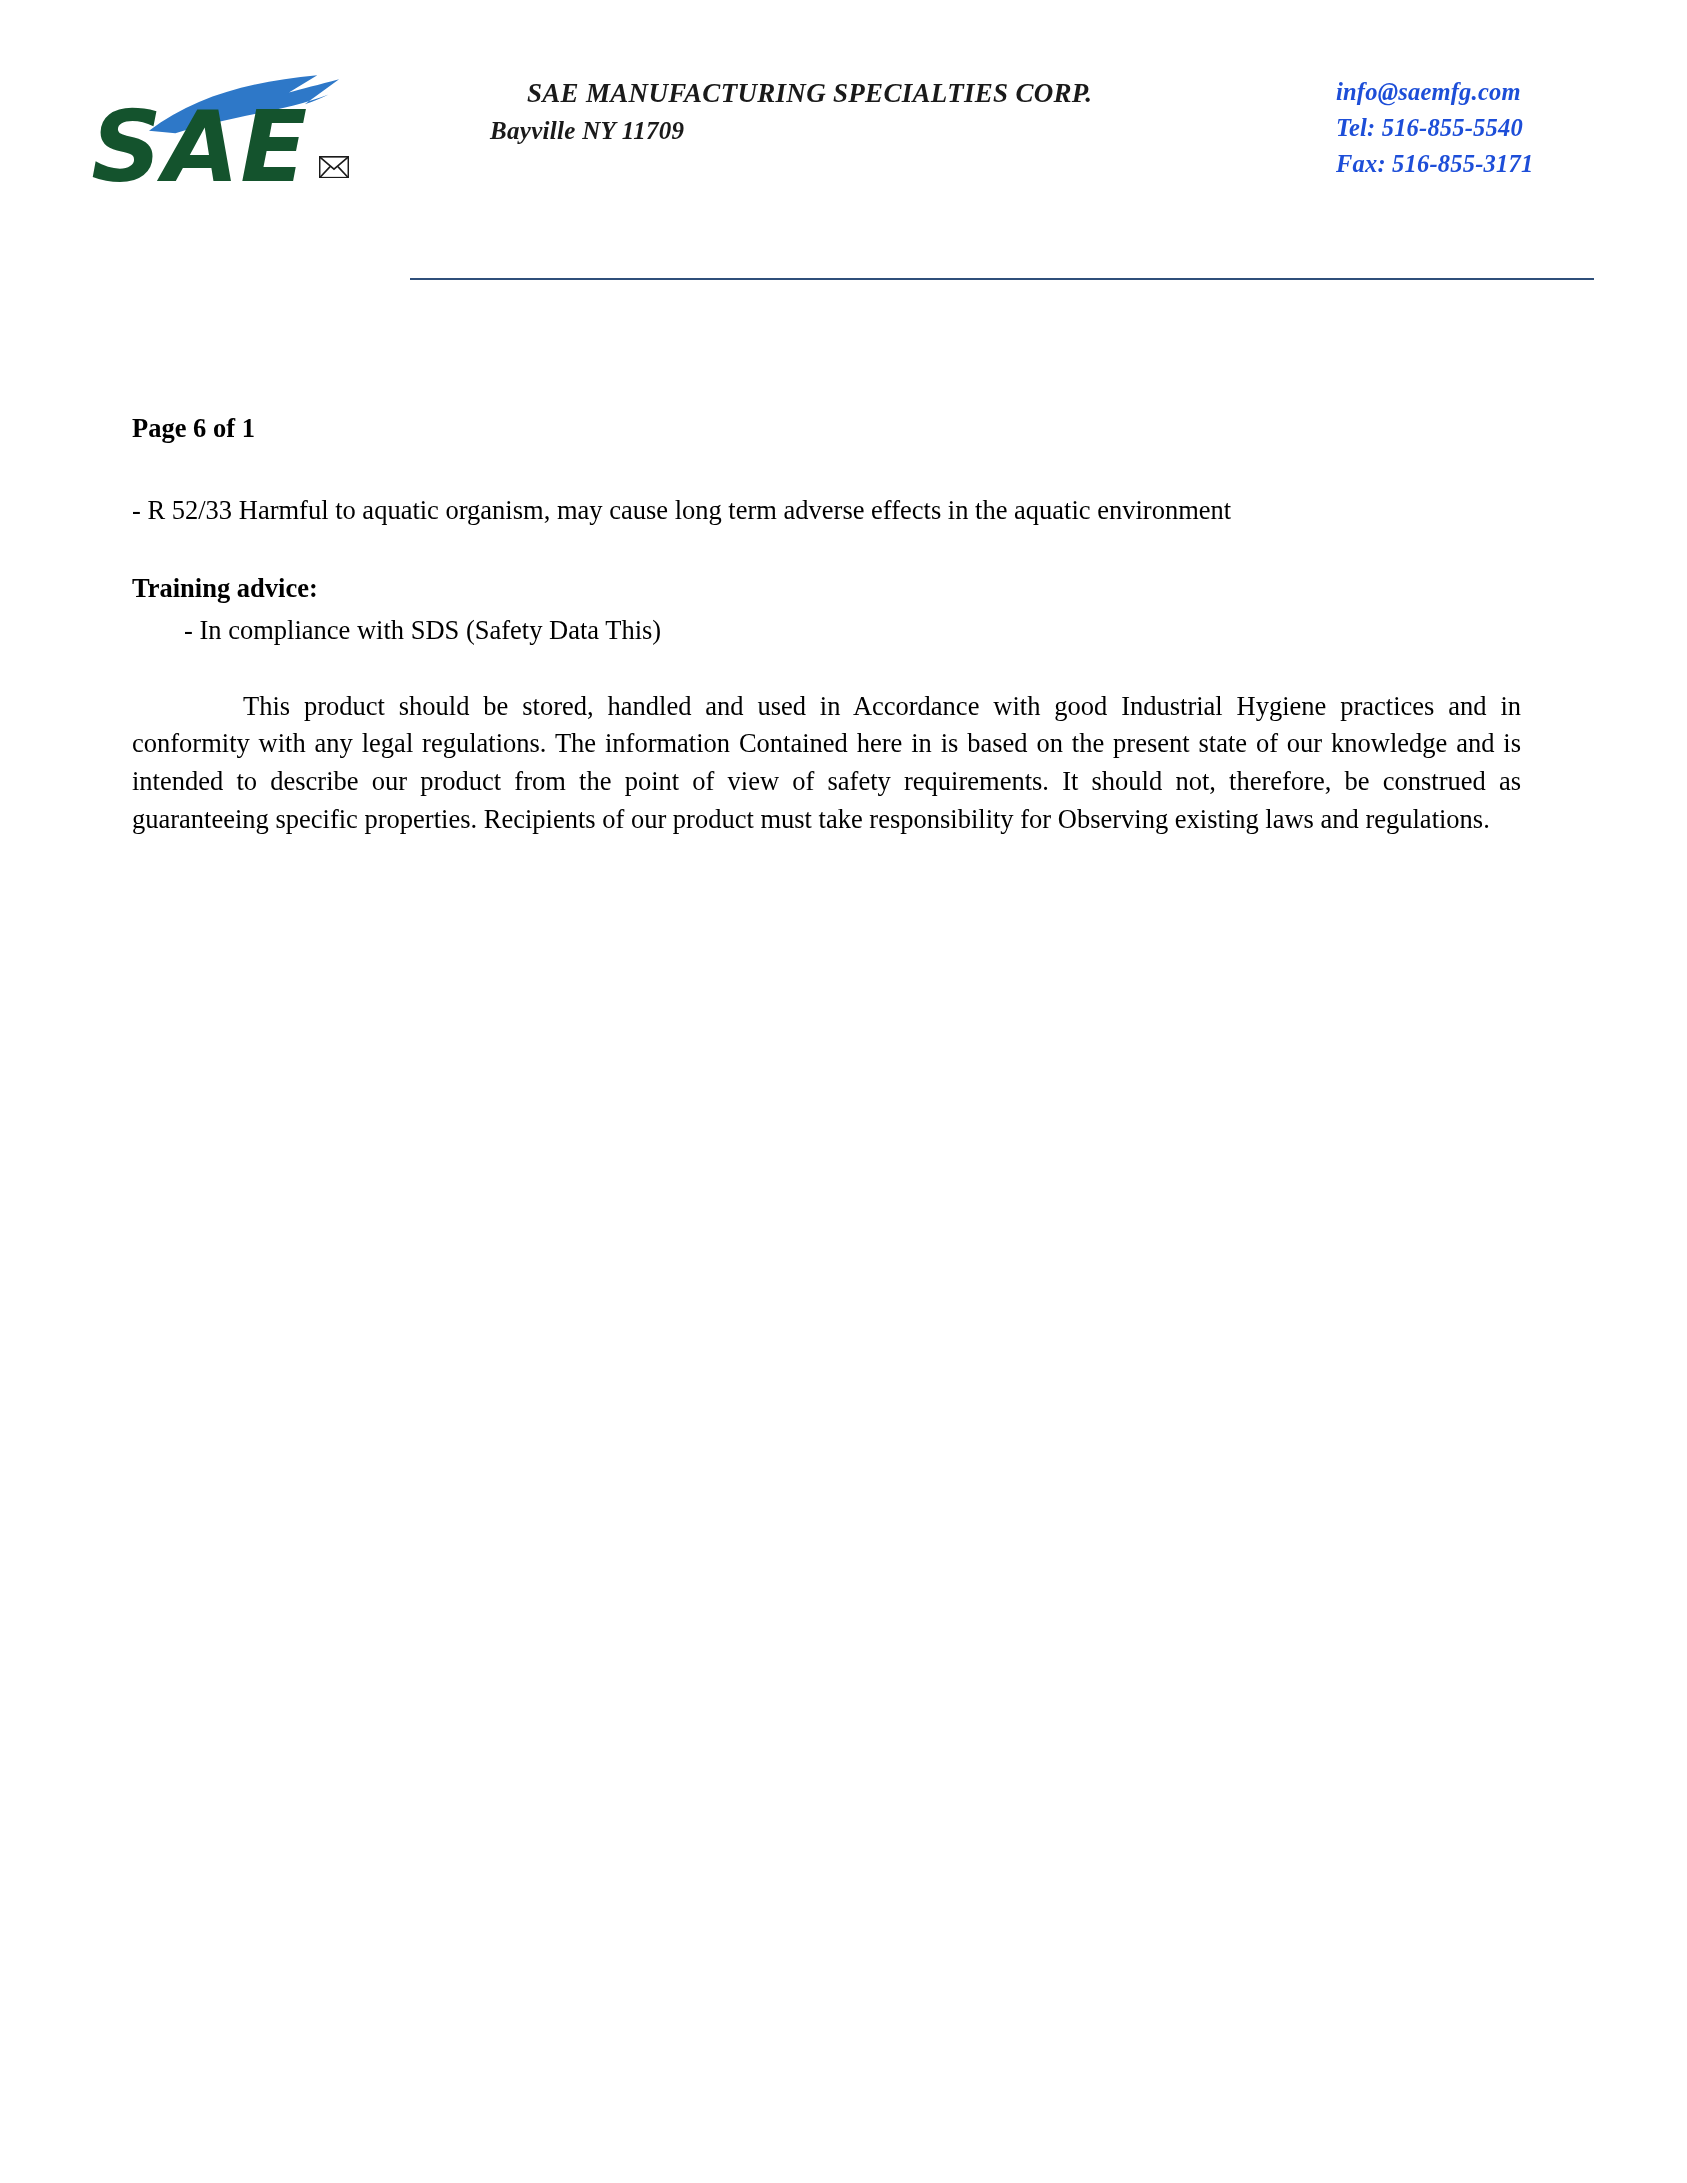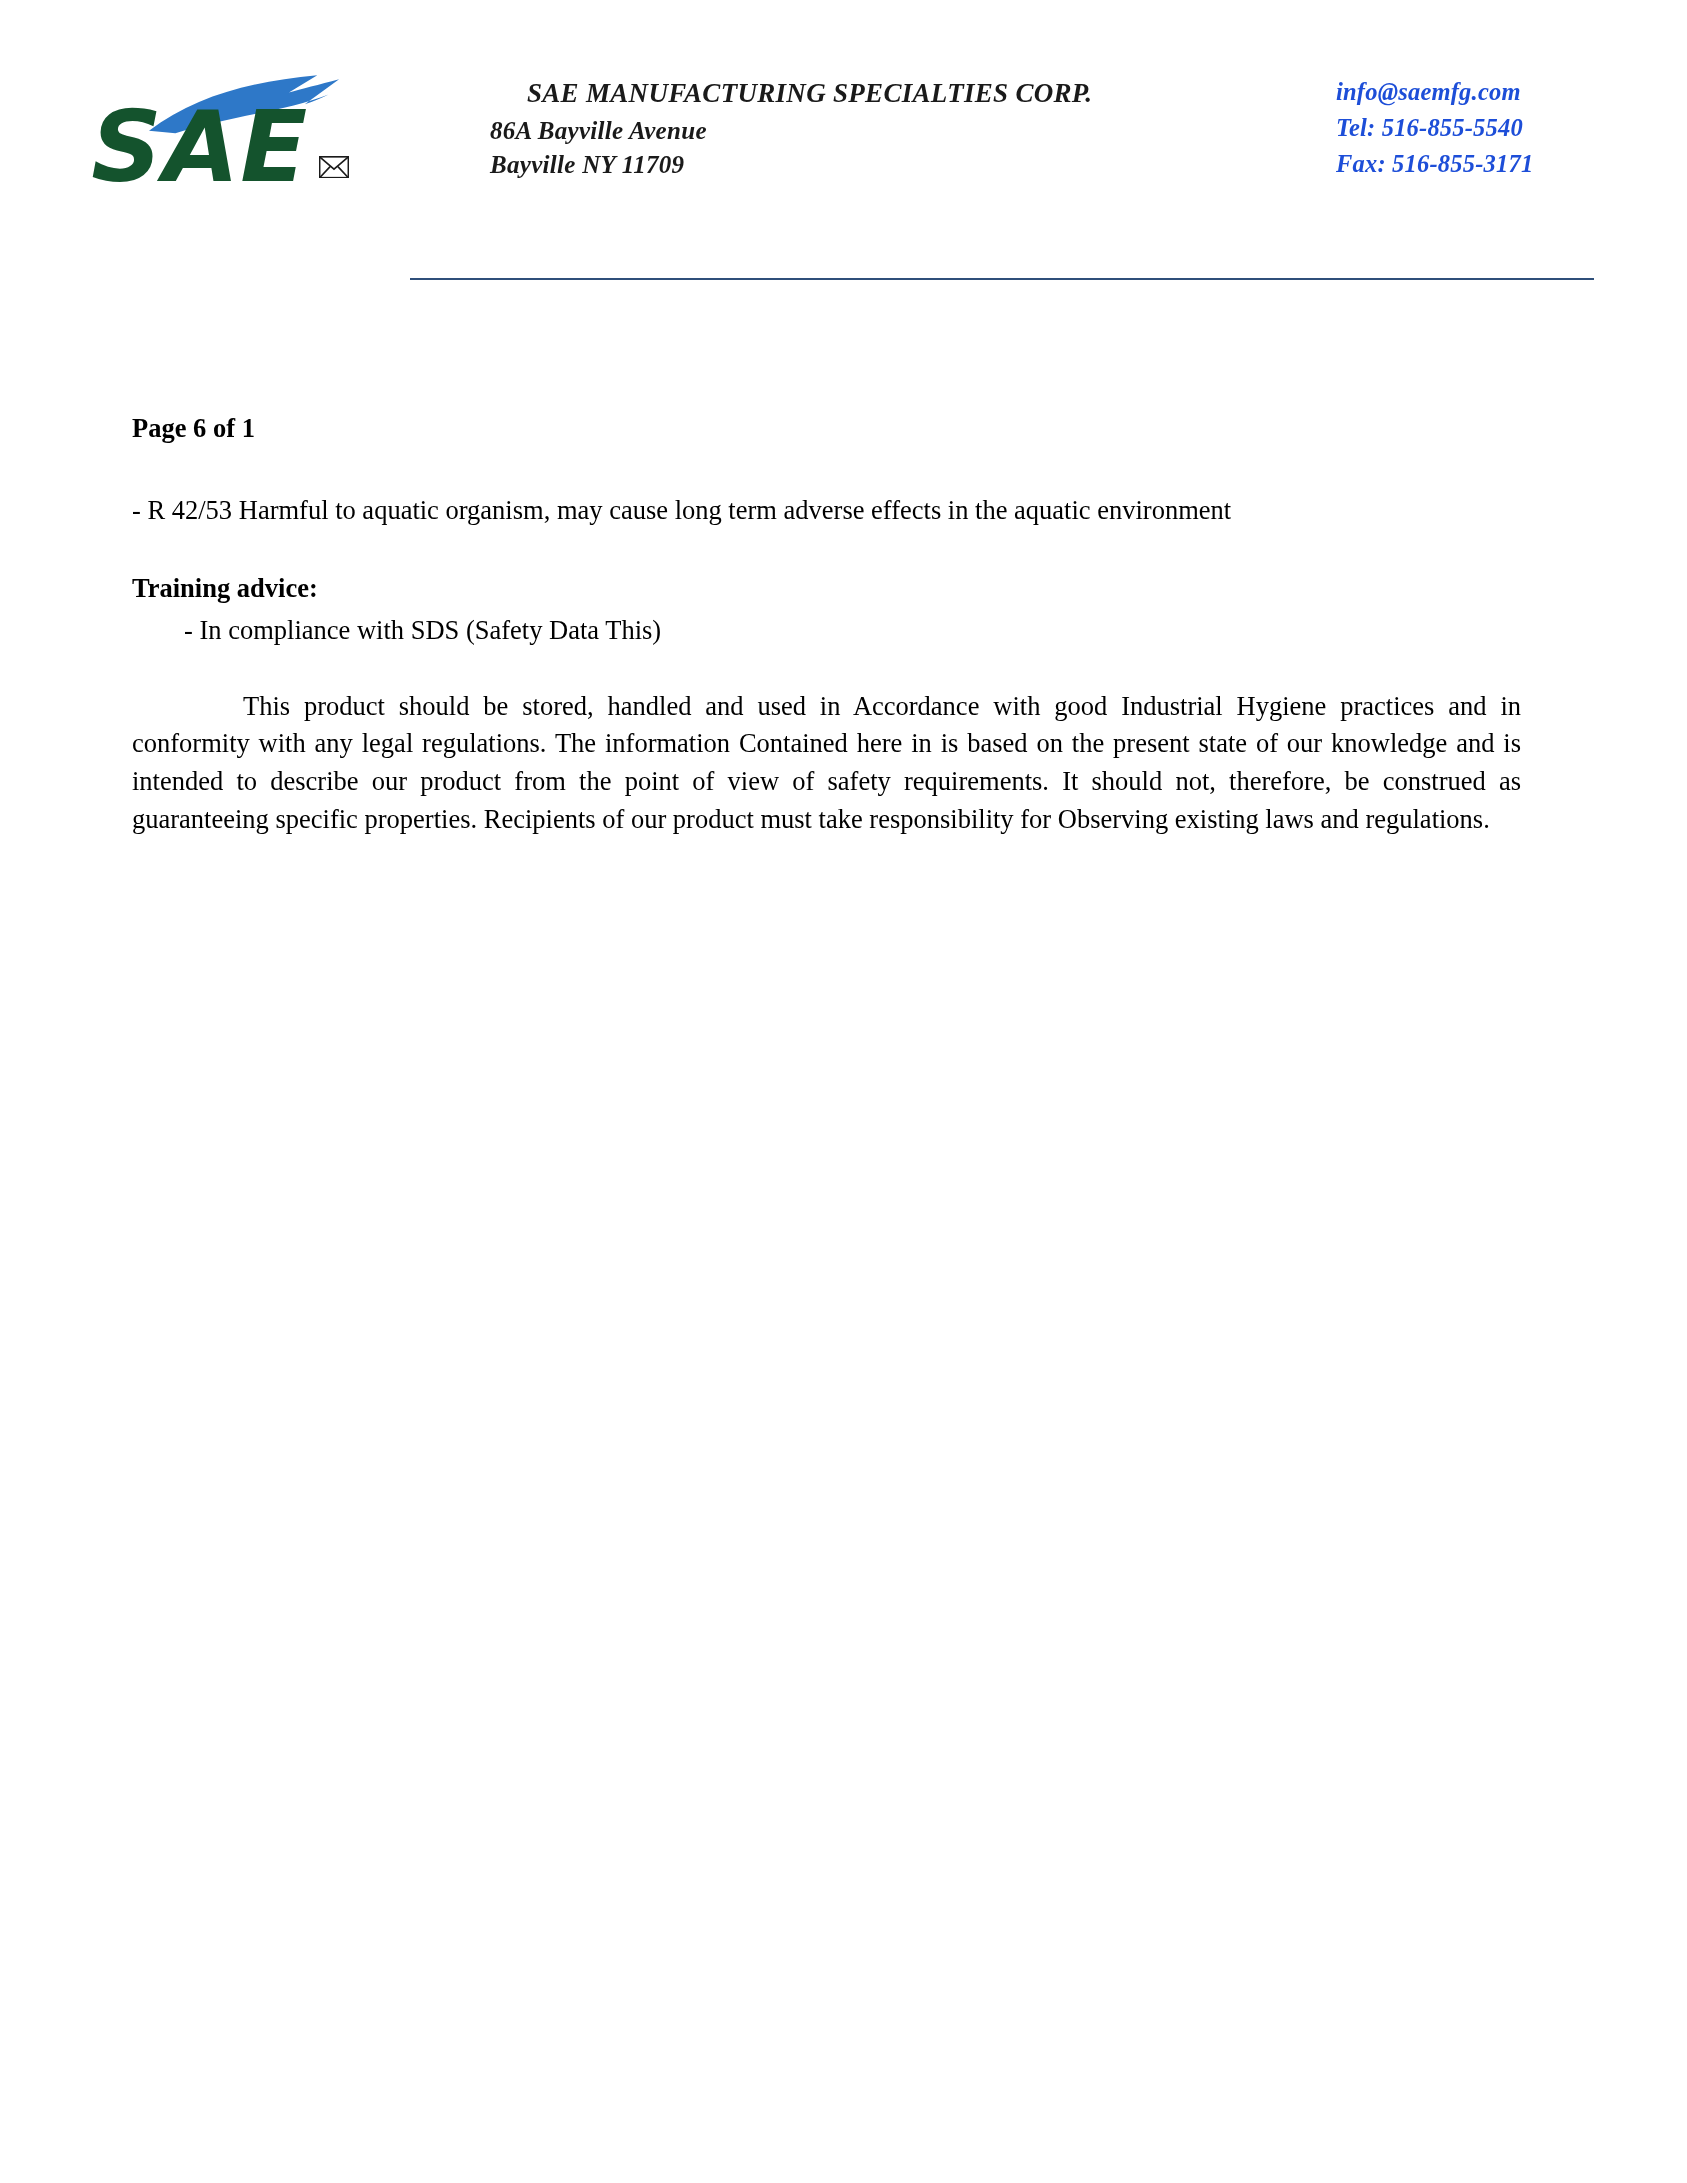--- a/index.html
+++ b/index.html
@@ -162,39 +162,38 @@
     <div class="logo-text">SAE</div>
     <svg class="logo-envelope" viewBox="0 0 46 34">
       <rect x="1" y="1" width="44" height="32" fill="#ffffff" stroke="#1a1a1a" stroke-width="2.5"></rect>
       <path d="M1 1 L23 20 L45 1" fill="none" stroke="#1a1a1a" stroke-width="2.5"></path>
       <path d="M1 33 L17 16 M45 33 L29 16" fill="none" stroke="#1a1a1a" stroke-width="2.5"></path>
     </svg>
   </div>
 
   <div class="company-block">
     <div class="company-name">SAE MANUFACTURING SPECIALTIES CORP.</div>
-    <div class="company-addr">86A Bayville Avenue</div>
     <div class="company-addr">Bayville NY 11709</div>
   </div>
 
   <div class="contact-block">
     <div class="contact-line">info@saemfg.com</div>
     <div class="contact-line">Tel:   516-855-5540</div>
     <div class="contact-line">Fax: 516-855-3171</div>
   </div>
 
 </div>
 
 <div class="rule"></div>
 
 <div class="content">
 
   <div class="page-label">Page 6 of 1</div>
 
-  <div class="risk-line">- R 42/53 Harmful to aquatic organism, may cause long term adverse effects in the aquatic environment</div>
+  <div class="risk-line">- R 52/33 Harmful to aquatic organism, may cause long term adverse effects in the aquatic environment</div>
 
   <div class="section-title">Training advice:</div>
   <div class="bullet">- In compliance with SDS (Safety Data This)</div>
 
   <div class="disclaimer">This   product should   be stored, handled   and   used in   Accordance with good Industrial Hygiene    practices     and     in     conformity     with     any    legal regulations. The  information Contained    here in    is based on    the present state of    our knowledge and is intended to describe    our product     from     the  point  of    view  of safety    requirements. It  should     not, therefore, be construed as guaranteeing specific properties. Recipients   of   our   product must    take responsibility for Observing existing  laws and  regulations.</div>
 
 </div>
 
 
 </body></html>

